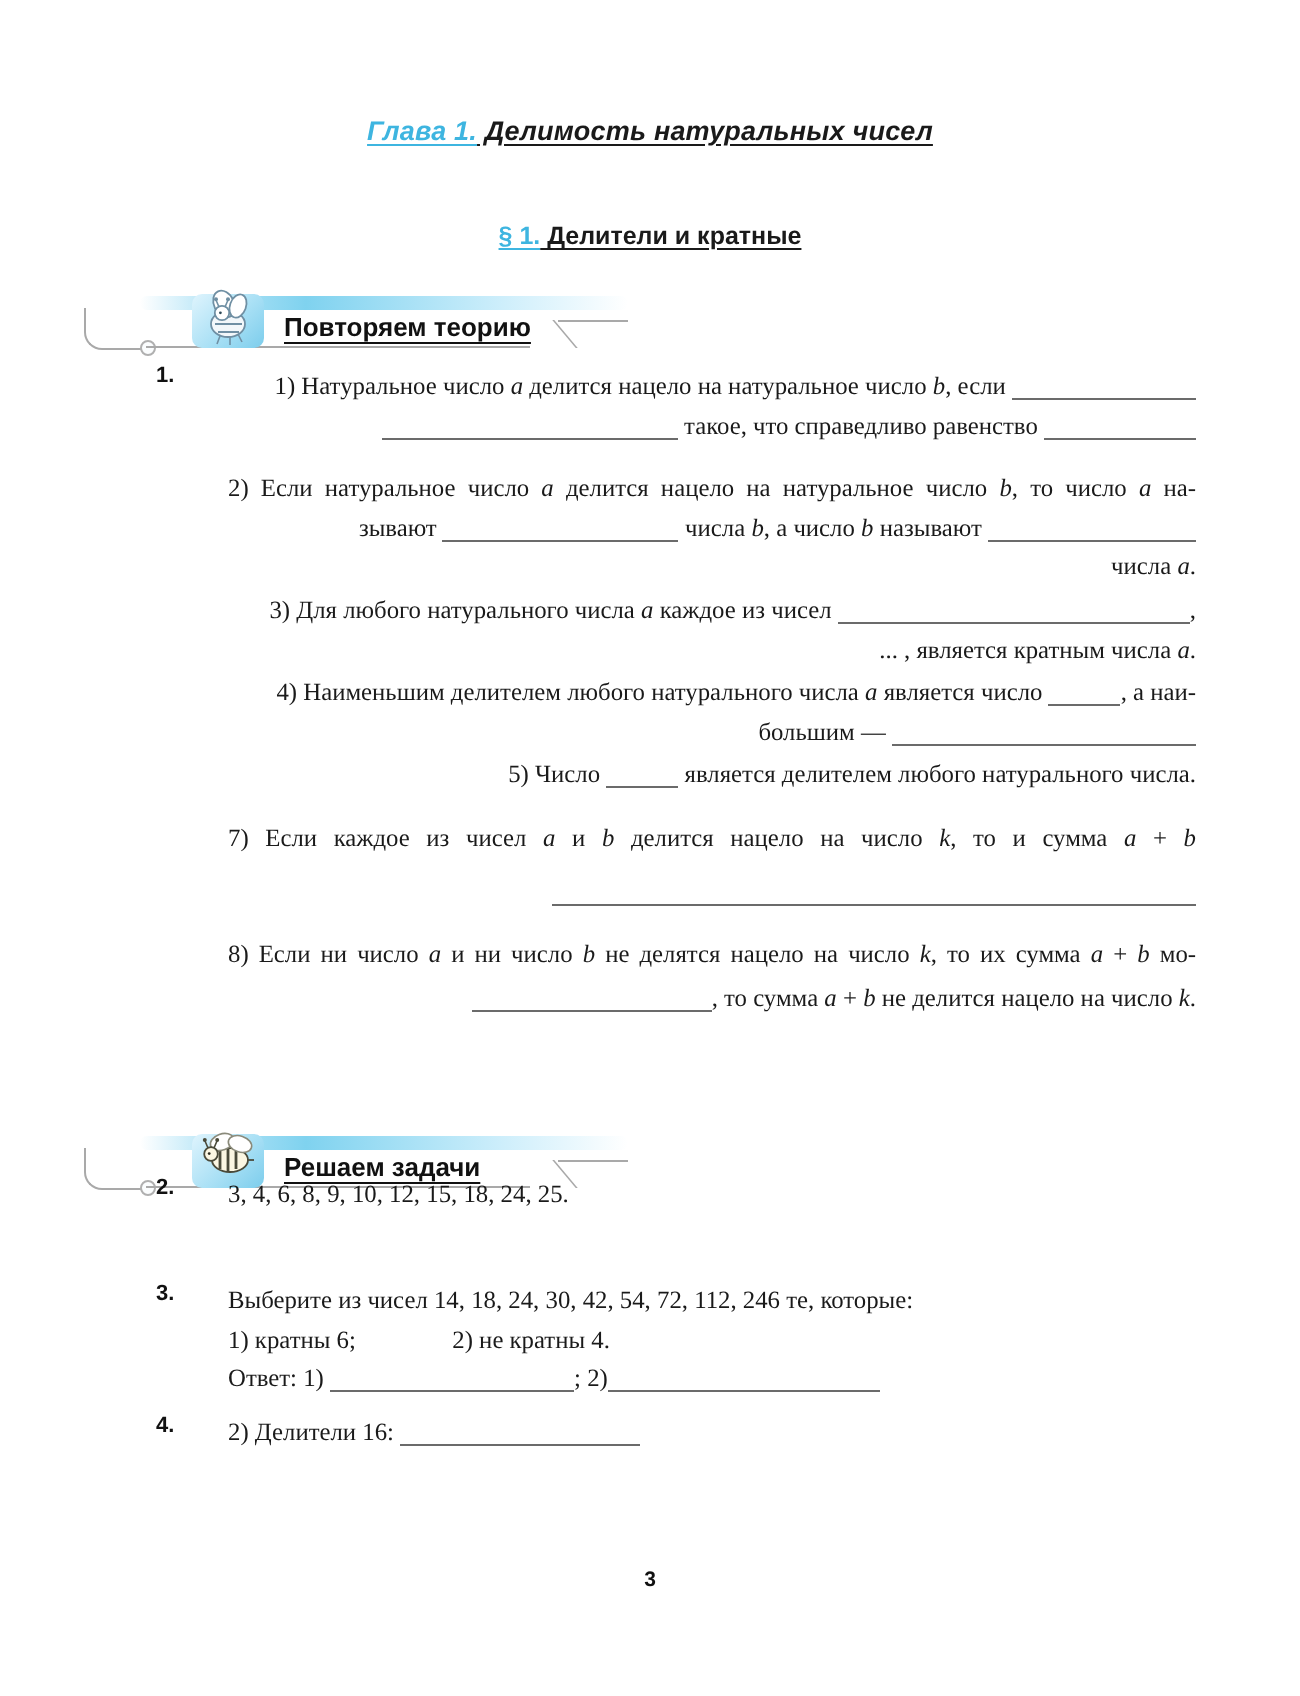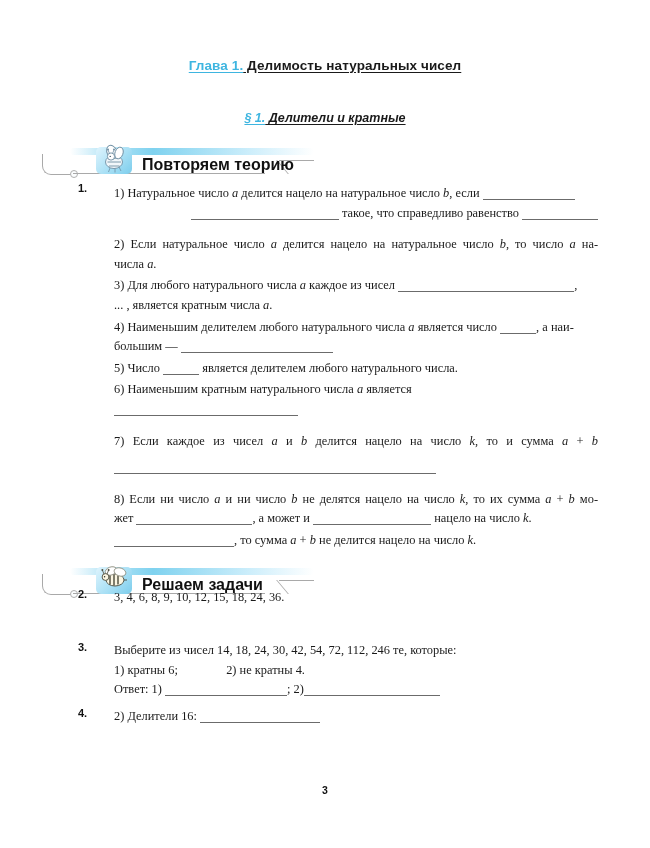--- a/index.html
+++ b/index.html
@@ -28,33 +28,32 @@
     position: absolute;
     top: 58px;
     left: 0;
     width: 650px;
     text-align: center;
     font-family: "Liberation Sans", "DejaVu Sans", sans-serif;
     font-weight: bold;
     font-size: 13.5px;
     letter-spacing: 0.1px;
   }
-  .chapter-title .u { text-decoration: underline; text-underline-offset: 2px; }
+  .chapter-title .u { text-decoration: underline; text-underline-offset: 2px; font-style: italic; }
   .accent { color: #3eb5e0; }
 
   .section-title {
     position: absolute;
     top: 111px;
     left: 0;
     width: 650px;
     text-align: center;
     font-family: "Liberation Sans", "DejaVu Sans", sans-serif;
     font-weight: bold;
     font-size: 12.5px;
-    font-style: italic;
   }
   .section-title .u { text-decoration: underline; text-underline-offset: 2px; }
 
   
   .banner {
     position: absolute;
     left: 42px;
     width: 272px;
     height: 36px;
   }
@@ -127,22 +126,23 @@
     top: -3px;
     width: 42px;
     height: 34px;
   }
   .banner .label {
     position: absolute;
     left: 100px;
     top: 10px;
     font-family: "Liberation Sans", "DejaVu Sans", sans-serif;
     font-weight: bold;
-    font-size: 16px;
+    font-size: 13px;
     color: #111111;
+    text-decoration: underline;
     text-underline-offset: 2.5px;
     white-space: nowrap;
   }
 
   
   .ex {
     position: absolute;
     left: 78px;
     width: 520px;
   }
@@ -155,21 +155,21 @@
     font-weight: bold;
     font-size: 11px;
     color: #111;
   }
   .ex-body {
     margin-left: 36px;
     font-size: 12.4px;
     line-height: 19.6px;
   }
   .just { text-align: justify; text-align-last: justify; margin-top: 12px; }
-  .nojust { text-align: left; }
+  .nojust { text-align: right; }
 
   i.v { font-style: italic; font-family: "Liberation Serif", serif; }
 
   
   .blank {
     display: inline-block;
     border-bottom: 1px solid #6b6b6b;
     vertical-align: -3px;
     height: 11px;
   }
@@ -232,49 +232,46 @@
     <div class="ex-num">1.</div>
     <div class="ex-body">
 
       <div class="sub">
         <div class="nojust"><span>1) Натуральное число </span><i class="v">a</i><span> делится нацело на натуральное число </span><i class="v">b</i><span>, если </span><span class="blank" style="width:92px"></span></div>
         <div class="nojust" style="text-align:right"><span class="blank" style="width:148px"></span><span> такое, что справедливо равенство </span><span class="blank" style="width:76px"></span></div>
       </div>
 
       <div class="sub">
         <div class="just"><span>2) Если натуральное число </span><i class="v">a</i><span> делится нацело на натуральное число </span><i class="v">b</i><span>, то число </span><i class="v">a</i><span> на-</span></div>
+        <div class="nojust"><span>зывают </span><span class="blank" style="width:118px"></span><span> числа </span><i class="v">b</i><span>, а число </span><i class="v">b</i><span> называют </span><span class="blank" style="width:104px"></span></div>
         <div class="nojust"><span>числа </span><i class="v">a</i><span>.</span></div>
       </div>
 
       <div class="sub">
         <div class="nojust"><span>3) Для любого натурального числа </span><i class="v">a</i><span> каждое из чисел </span><span class="blank" style="width:176px"></span><span>,</span></div>
         <div class="nojust"><span>... , является кратным числа </span><i class="v">a</i><span>.</span></div>
       </div>
 
       <div class="sub">
         <div class="nojust"><span>4) Наименьшим делителем любого натурального числа </span><i class="v">a</i><span> является число </span><span class="blank" style="width:36px"></span><span>, а наи-</span></div>
         <div class="nojust"><span>большим — </span><span class="blank" style="width:152px"></span></div>
       </div>
 
       <div class="sub">
         <div class="nojust"><span>5) Число </span><span class="blank" style="width:36px"></span><span> является делителем любого натурального числа.</span></div>
       </div>
 
-      <div class="sub">
-        <div class="nojust"><span>6) Наименьшим кратным натурального числа </span><i class="v">a</i><span> является </span><span class="blank" style="width:184px"></span></div>
-      </div>
 
       <div class="sub">
         <div class="just"><span>7) Если каждое из чисел </span><i class="v">a</i><span> и </span><i class="v">b</i><span> делится нацело на число </span><i class="v">k</i><span>, то и сумма </span><i class="v">a</i><span> + </span><i class="v">b</i></div>
         <div class="nojust" style="margin-top:7px"><span class="blank" style="width:322px"></span></div>
       </div>
 
       <div class="sub" style="margin-top:7px">
         <div class="just"><span>8) Если ни число </span><i class="v">a</i><span> и ни число </span><i class="v">b</i><span> не делятся нацело на число </span><i class="v">k</i><span>, то их сумма </span><i class="v">a</i><span> + </span><i class="v">b</i><span> мо-</span></div>
-        <div class="nojust"><span>жет </span><span class="blank" style="width:116px"></span><span>, а может и </span><span class="blank" style="width:118px"></span><span> нацело на число </span><i class="v">k</i><span>.</span></div>
       </div>
 
       <div class="sub">
         <div class="nojust"><span class="blank" style="width:120px"></span><span>, то сумма </span><i class="v">a</i><span> + </span><i class="v">b</i><span> не делится нацело на число </span><i class="v">k</i><span>.</span></div>
       </div>
 
     </div>
   </div>
 
   <div class="banner" style="top:566px">
@@ -296,21 +293,21 @@
       <circle cx="14.6" cy="7" r="1" fill="#4a4a3a"></circle>
       <circle cx="10.6" cy="13.8" r="0.7" fill="#2a2a1f"></circle>
       <path d="M30 17 L33 17" stroke="#4a4a3a" stroke-width="0.9"></path>
     </svg>
     <div class="label">Решаем задачи</div>
   </div>
 
   <div class="ex" style="top:588px">
     <div class="ex-num">2.</div>
     <div class="ex-body">
-      <div>3, 4, 6, 8, 9, 10, 12, 15, 18, 24, 36.</div>
+      <div>3, 4, 6, 8, 9, 10, 12, 15, 18, 24, 25.</div>
     </div>
   </div>
 
   <div class="ex" style="top:641px">
     <div class="ex-num">3.</div>
     <div class="ex-body">
       <div>Выберите из чисел 14, 18, 24, 30, 42, 54, 72, 112, 246 те, которые:</div>
       <div>
         <span>1) кратны 6;</span>
         <span style="display:inline-block;width:42px"></span>

